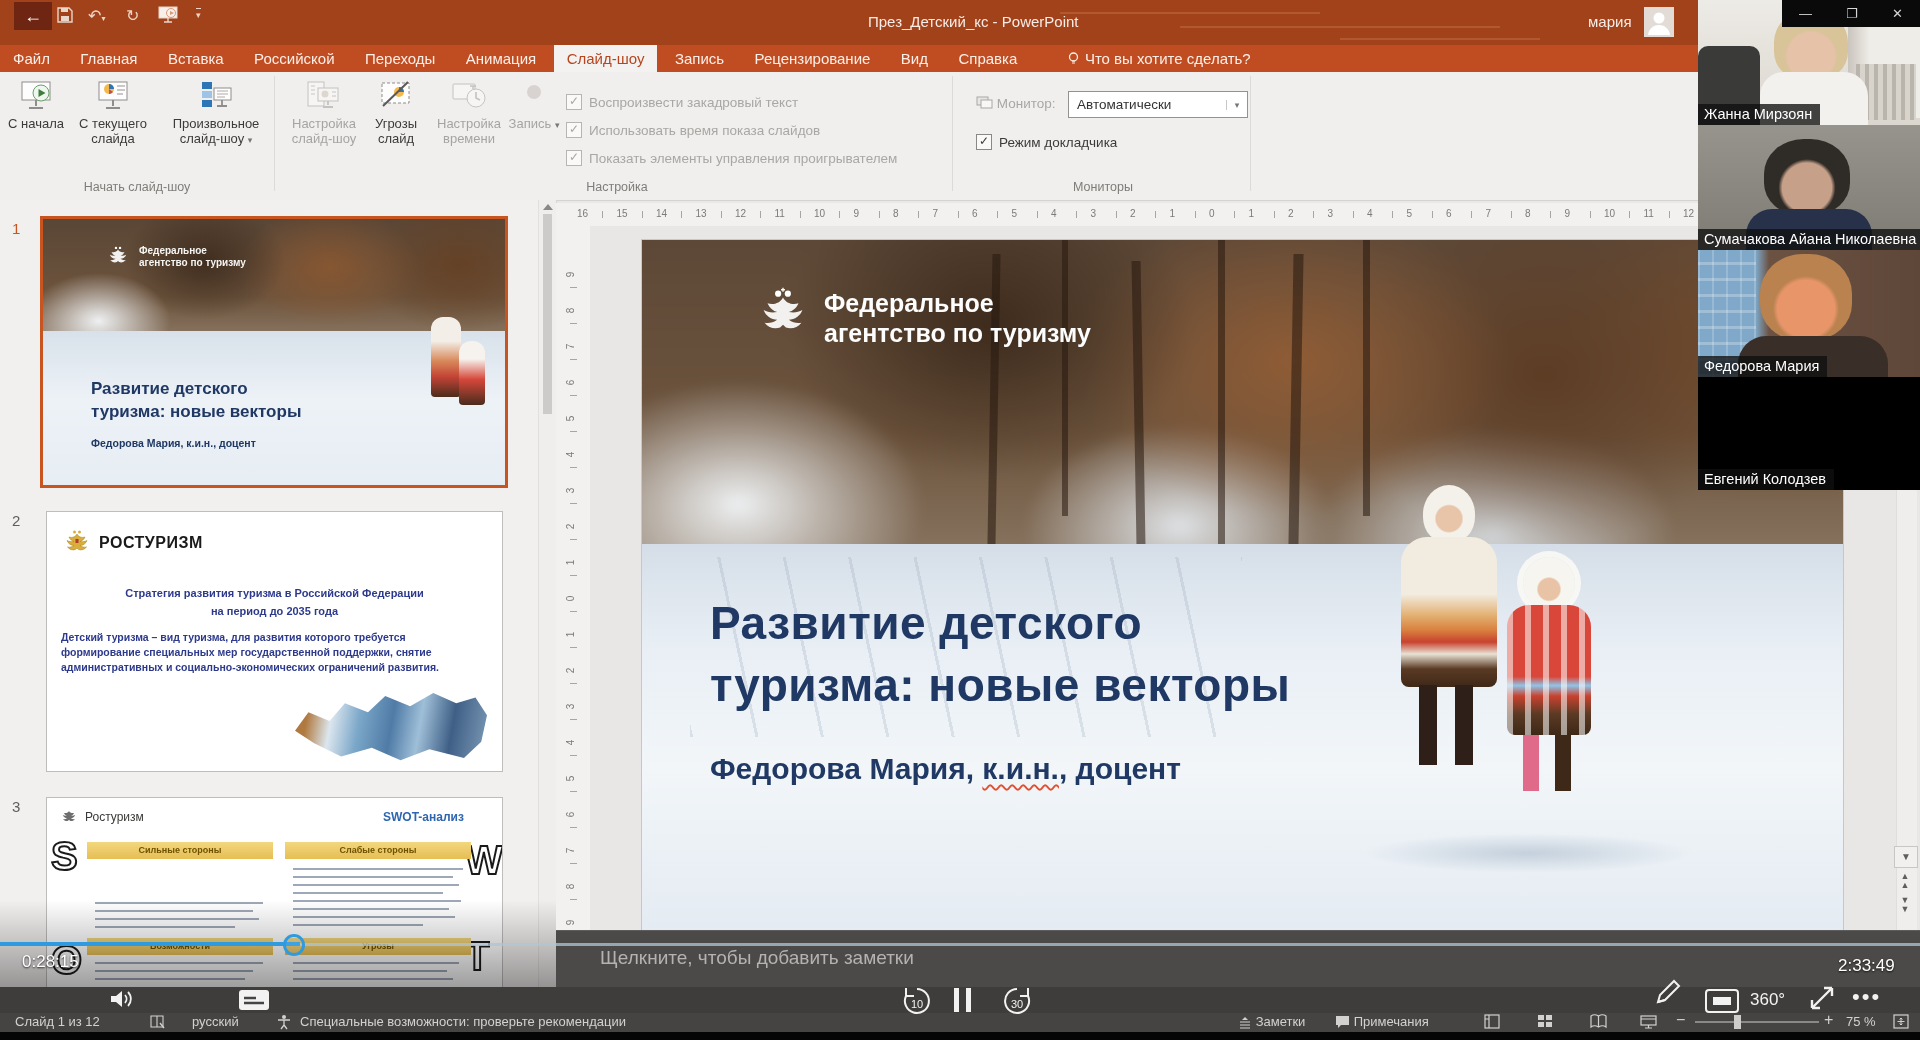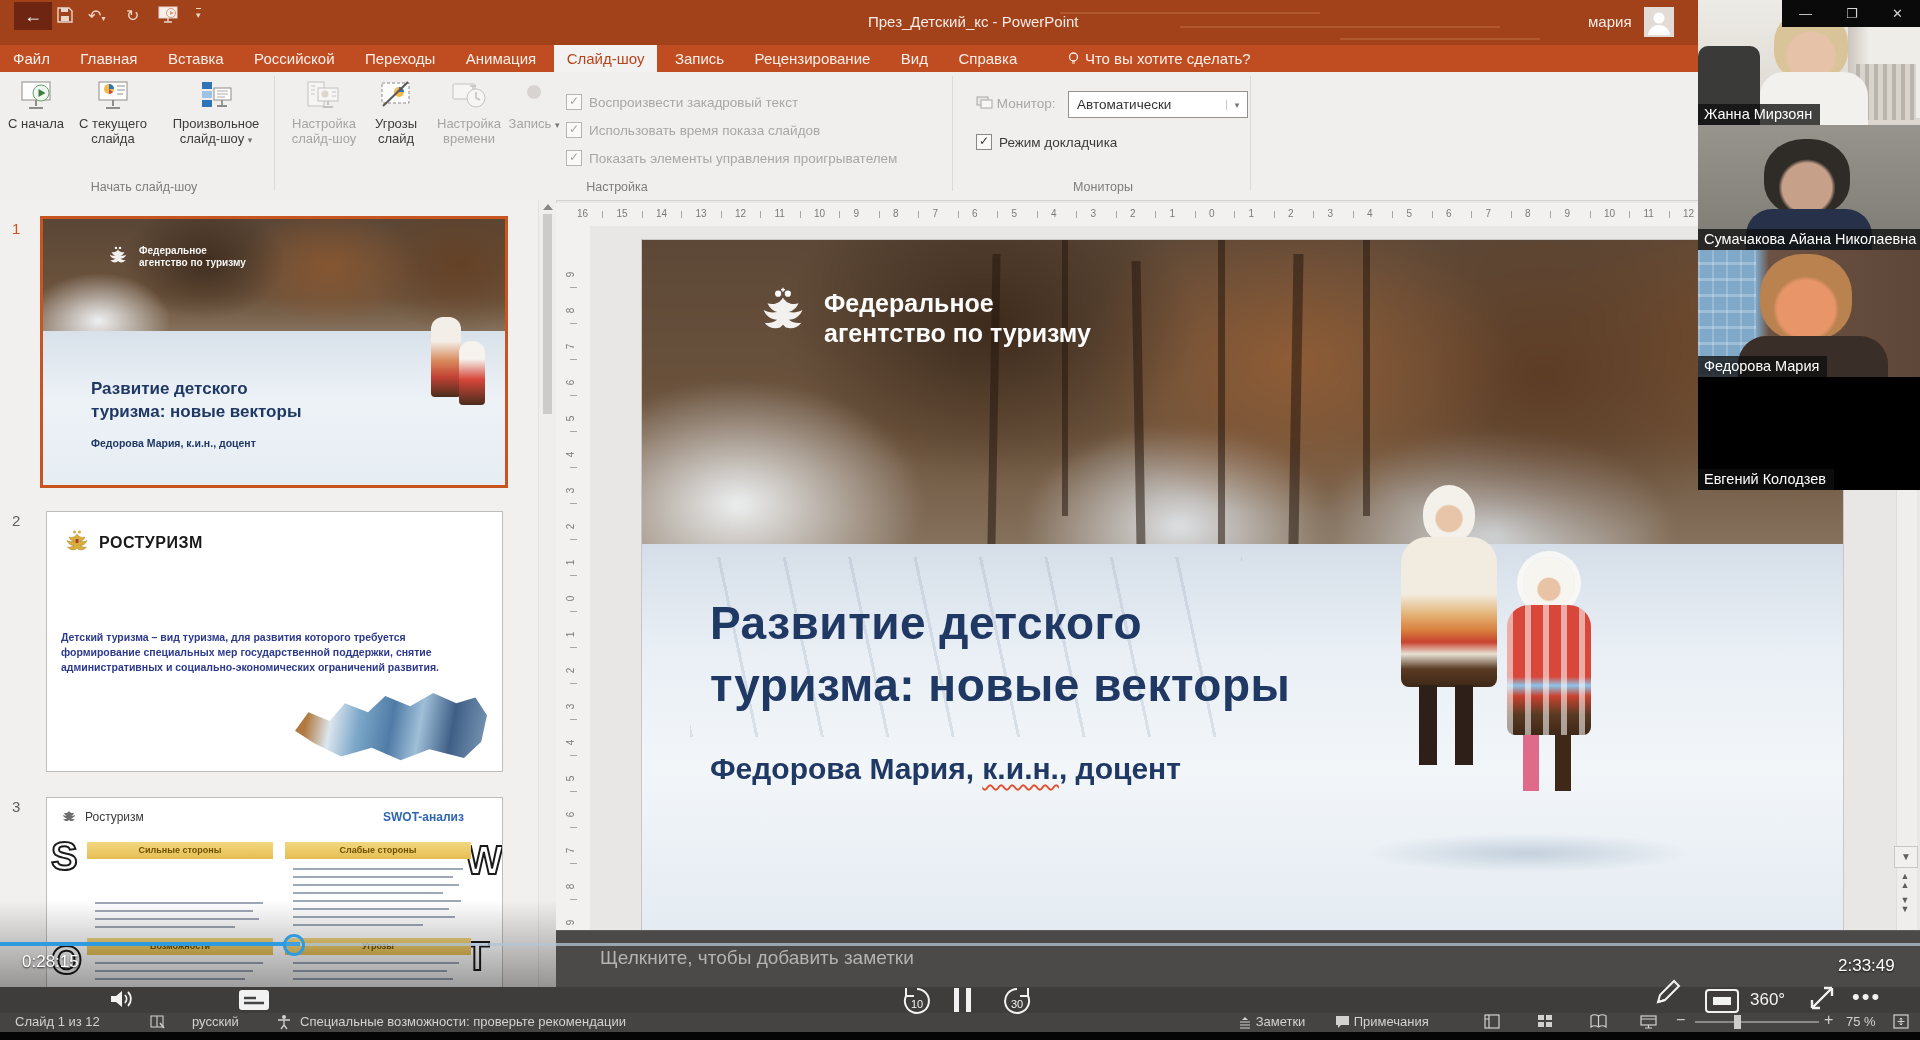--- a/index.html
+++ b/index.html
@@ -166,21 +166,21 @@
           <rect x="4" y="2" width="10" height="7" fill="#2E75B6"></rect>
           <rect x="4" y="11" width="10" height="7" fill="#9DC3E6"></rect>
           <rect x="4" y="20" width="10" height="7" fill="#2E75B6"></rect>
           <rect x="16" y="8" width="17" height="12" fill="#FDFDFD" stroke="#8F8D8B"></rect>
           <path d="M24 20v5M19 26h10" stroke="#8F8D8B" stroke-width="1.8" fill="none"></path>
           <path d="M19 11h11M19 14h11M19 17h8" stroke="#C9C7C5" stroke-width="1.4"></path>
         </svg>
       <span>Произвольное слайд-шоу</span>
       <span class="drop-arrow">▾</span>
     </div>
-    <div class="grp-label" style="left:15px;width:258px;">Начать слайд-шоу</div>
+    <div class="grp-label" style="left:8px;width:258px;">Начать слайд-шоу</div>
     <div class="grp-div" style="left:274px;"></div>
 
     <div class="rbtn disabled" style="left:286px;width:76px;">
       <svg class="ric" width="36" height="32" viewBox="0 0 36 32">
           <rect x="2" y="2" width="16" height="24" fill="#FDFDFD" stroke="#8F8D8B"></rect>
           <path d="M5 6h4M5 10h4M5 14h4" stroke="#B8B6B4" stroke-width="1.3"></path>
           <rect x="12" y="8" width="20" height="13" fill="#FDFDFD" stroke="#8F8D8B"></rect>
           <circle cx="19" cy="14" r="3.5" fill="#F5B84C"></circle>
           <path d="M26 12h4M26 16h4" stroke="#B8B6B4" stroke-width="1.3"></path>
           <path d="M22 21v4M17 27h10" stroke="#8F8D8B" stroke-width="1.8" fill="none"></path>
@@ -278,20 +278,24 @@
     <span class="thumb-num" style="left:12px;top:312px;">2</span>
 
     <div class="thumb" style="left:46px;top:311px;width:455px;height:259px;">
       <svg class="abs" style="left:14px;top:14px;" width="32" height="32" viewBox="0 0 64 64">
           <path d="M32 16c-3 6-10 8-16 6 2 5 6 8 10 9-6 1-10 0-14-2 2 6 8 10 14 10-4 3-9 4-13 3 4 5 10 7 16 5l3-3 3 3c6 2 12 0 16-5-4 1-9 0-13-3 6 0 12-4 14-10-4 2-8 3-14 2 4-1 8-4 10-9-6 2-13 0-16-6z" fill="#D9AE3C" stroke="#A57F1F"></path>
           <circle cx="27" cy="12" r="3" fill="#D9AE3C"></circle>
           <circle cx="37" cy="12" r="3" fill="#D9AE3C"></circle>
           <rect x="29" y="26" width="6" height="8" fill="#B03A2E"></rect>
         </svg>
       <div class="abs" style="left:52px;top:22px;color:#1A1A1A;font-weight:bold;font-size:16px;letter-spacing:.5px;">РОСТУРИЗМ</div>
+      <div class="abs" style="left:0;top:72px;width:455px;text-align:center;color:#2D3A8C;font-weight:bold;font-size:11px;line-height:18px;">
+        <div>Стратегия развития туризма в Российской Федерации</div>
+        <div>на период до 2035 года</div>
+      </div>
       <div class="abs" style="left:14px;top:118px;width:400px;color:#2D3A8C;font-weight:bold;font-size:10.5px;line-height:15px;">Детский туризма – вид туризма, для развития которого требуется формирование специальных мер государственной поддержки, снятие административных и социально-экономических ограничений развития.</div>
       <div class="abs" style="left:248px;top:178px;width:192px;height:74px;background:linear-gradient(100deg,#B0793F 8%,#DCE6EE 20%,#7BA7C9 34%,#4F7BA6 50%,#9FBFD8 64%,#3F5F86 80%,#7E9CB8);clip-path:polygon(0 55%,7% 30%,18% 42%,26% 18%,38% 30%,47% 8%,60% 22%,72% 4%,84% 18%,94% 10%,100% 34%,97% 70%,88% 92%,70% 80%,55% 95%,40% 78%,24% 90%,10% 72%);"></div>
     </div>
 
     <span class="thumb-num" style="left:12px;top:598px;">3</span>
 
     <div class="thumb" style="left:46px;top:597px;width:455px;height:200px;">
       <svg class="abs" style="left:12px;top:8px;" width="20" height="20" viewBox="0 0 64 64">
           <path d="M32 16c-3 6-10 8-16 6 2 5 6 8 10 9-6 1-10 0-14-2 2 6 8 10 14 10-4 3-9 4-13 3 4 5 10 7 16 5l3-3 3 3c6 2 12 0 16-5-4 1-9 0-13-3 6 0 12-4 14-10-4 2-8 3-14 2 4-1 8-4 10-9-6 2-13 0-16-6z" fill="#6E6E6E"></path>
         </svg>

